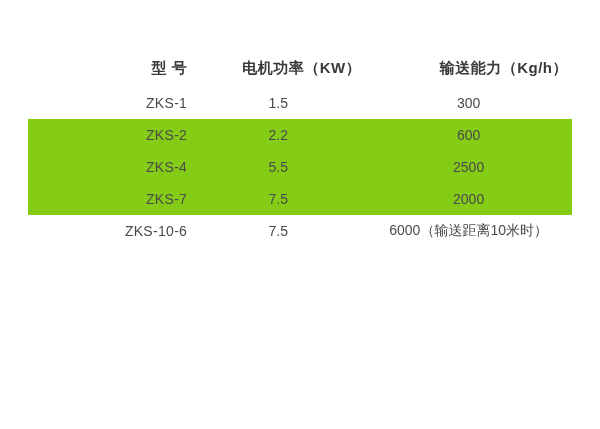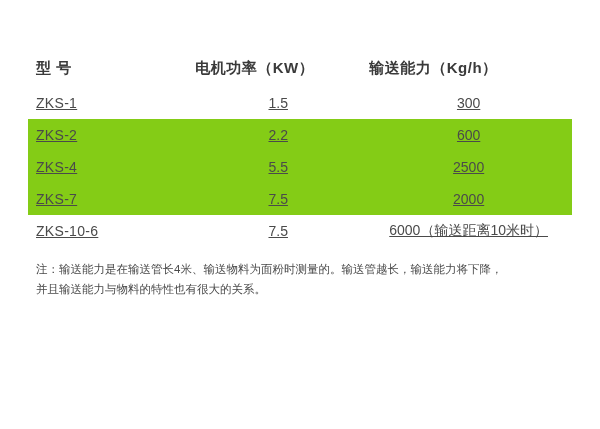--- a/index.html
+++ b/index.html
@@ -27,35 +27,34 @@
     table-layout: fixed;
   }
   table.spec col.c1 { width: 30%; }
   table.spec col.c2 { width: 32%; }
   table.spec col.c3 { width: 38%; }
   table.spec th {
     font-size: 15px;
     font-weight: bold;
     color: #3a3a3a;
     padding: 7px 4px 9px 4px;
-    text-align: left;
+    text-align: right;
     letter-spacing: 0.5px;
   }
   table.spec th.left,
   table.spec td.left {
-    text-align: left;
+    text-align: right;
     padding-left: 8px;
   }
   table.spec td {
     font-size: 14px;
     color: #4a4a4a;
     padding: 7px 4px;
     text-align: center;
     height: 18px;
-    text-decoration: underline;
   }
   table.spec tbody tr.alt {
     background: #84cc16;
   }
   table.spec tbody tr.plain {
     background: #ffffff;
   }
   .model-cell {
     font-size: 14.5px;
     color: #3f3f3f;
@@ -113,18 +112,14 @@
         <td>2000</td>
       </tr>
       <tr class="plain">
         <td class="left model-cell">ZKS-10-6</td>
         <td>7.5</td>
         <td>6000（输送距离10米时）</td>
       </tr>
     </tbody>
   </table>
 
-  <div class="note">
-    <span class="note-line">注：输送能力是在输送管长4米、输送物料为面粉时测量的。输送管越长，输送能力将下降，</span>
-    <span class="note-line">并且输送能力与物料的特性也有很大的关系。</span>
-  </div>
 
 </div>
 
 </body></html>

